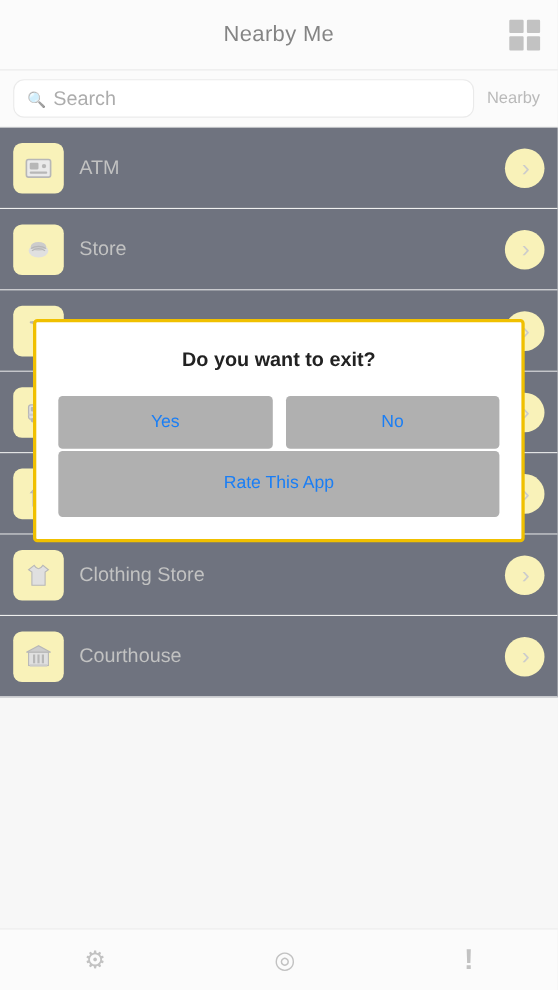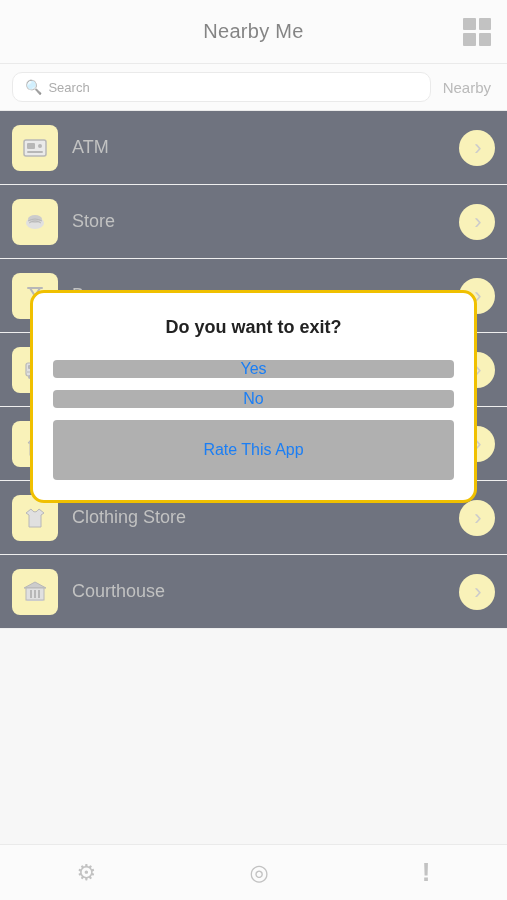--- a/index.html
+++ b/index.html
@@ -66,21 +66,21 @@
       gap: 6px;
       border: 1px solid #ddd;
     }
     .search-icon-text {
       color: #aaa;
       font-size: 14px;
     }
     .search-input {
       border: none;
       outline: none;
-      font-size: 13px;
+      font-size: 18px;
       color: #aaa;
       background: transparent;
       width: 100%;
     }
     .cancel-btn {
       color: #8b8b8b;
       font-size: 15px;
       background: none;
       border: none;
       cursor: pointer;
@@ -166,36 +166,35 @@
     }
 
     
     .dialog {
       position: absolute;
       top: 290px;
       left: 30px;
       right: 30px;
       background: white;
       border: 3px solid #f0c000;
-      border-radius: 14px;
+      border-radius: 4px;
       z-index: 20;
       padding: 24px 20px 20px;
     }
     .dialog-title {
       font-size: 18px;
       font-weight: 700;
       color: #222;
       text-align: center;
       margin-bottom: 22px;
     }
     .dialog-buttons-row {
       display: flex;
       gap: 12px;
-      margin-bottom: 12px;
-      flex-direction: column;
+      margin-bottom: 2px;
     }
     .dialog-btn {
       flex: 1;
       height: 48px;
       background: #b0b0b0;
       border: none;
       border-radius: 4px;
       font-size: 16px;
       color: #1a7ef5;
       cursor: pointer;

